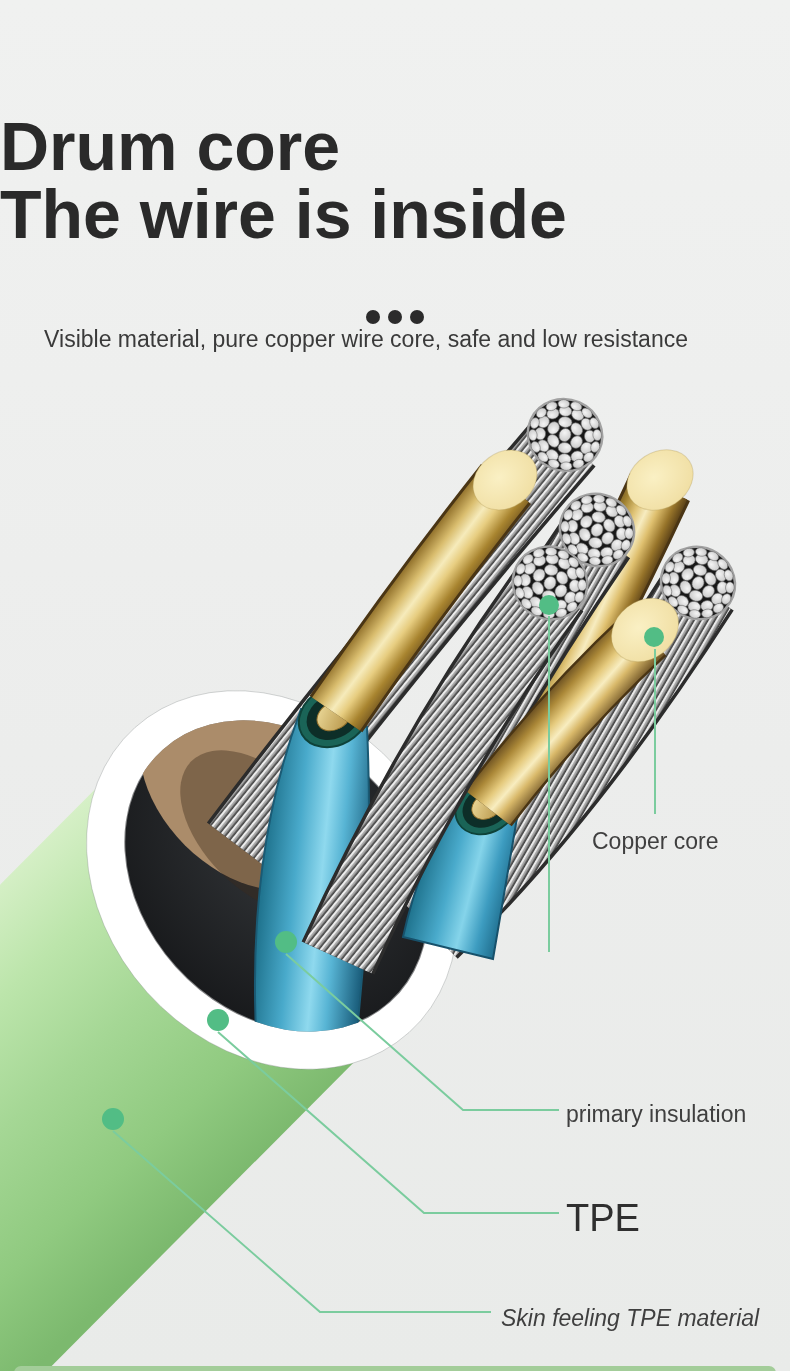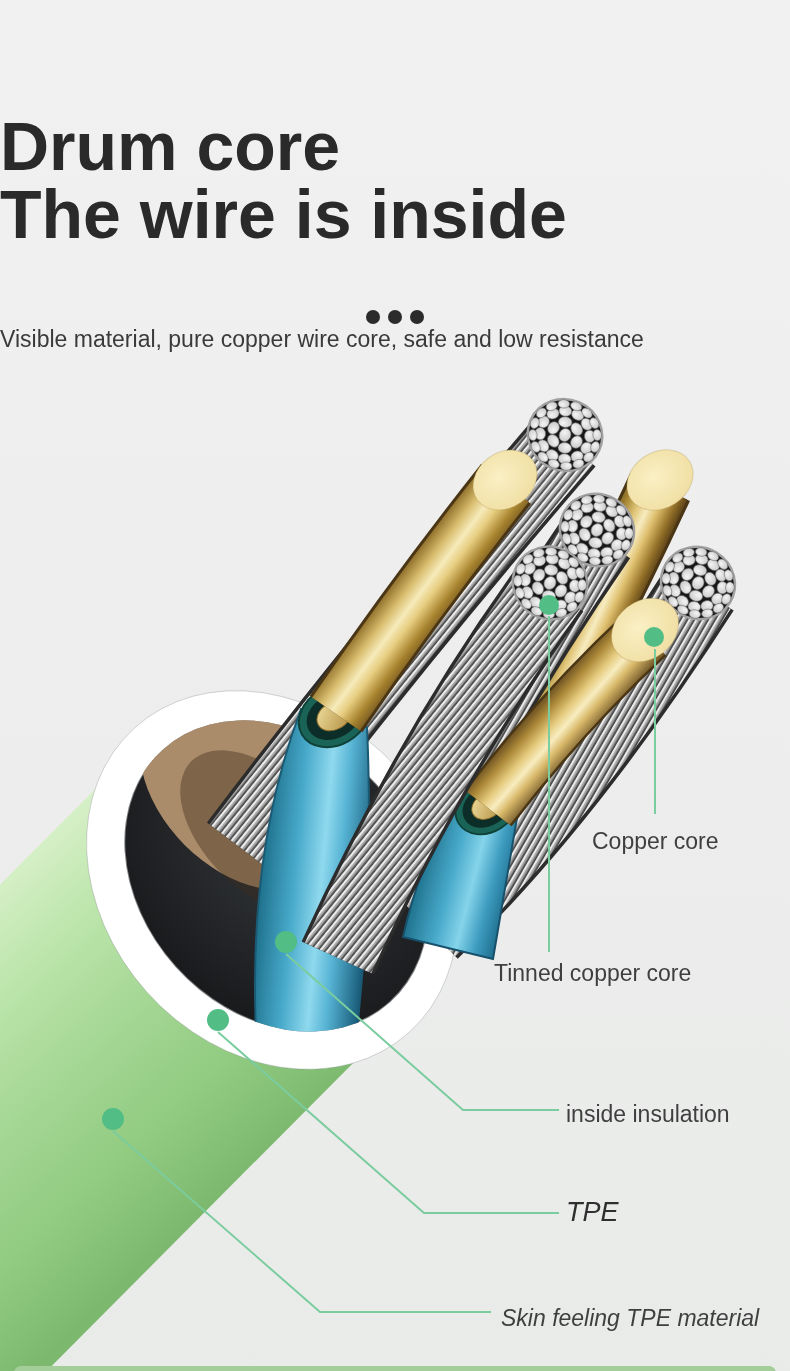--- a/index.html
+++ b/index.html
@@ -5,27 +5,27 @@
   html,body{margin:0;padding:0;}
   body{font-family:"Liberation Sans",sans-serif;}
   .stage{position:relative;width:790px;height:1371px;overflow:hidden;
          background:linear-gradient(180deg,#f0f1f0 0%,#ecedec 55%,#e9ebe9 100%);}
   .stage svg{position:absolute;left:0;top:0;}
   .title{position:absolute;top:112px;left:0;width:790px;text-align:left;
          font-size:68px;line-height:68px;font-weight:700;color:#2a2a2a;}
   .sep-dots{position:absolute;top:310px;left:0;width:790px;height:14px;
             display:flex;justify-content:center;gap:8px;}
   .sep-dots b{width:14px;height:14px;border-radius:50%;background:#2b2b2b;display:block;}
-  .tagline{position:absolute;top:326px;left:0;width:688px;text-align:left;
+  .tagline{position:absolute;top:326px;left:0;width:688px;text-align:right;
            font-size:23px;color:#3a3a3a;}
   .lbl{position:absolute;font-size:23px;color:#3f3f3f;white-space:nowrap;}
   .lbl-copper{left:592px;top:828px;}
   .lbl-tinned{left:494px;top:960px;}
   .lbl-primary{left:566px;top:1101px;}
-  .lbl-tpe{left:566px;top:1197px;font-size:27px;color:#2f2f2f;font-style:italic;}
+  .lbl-tpe{left:566px;top:1197px;font-size:38px;color:#2f2f2f;}
   .lbl-skin{left:501px;top:1305px;font-style:italic;}
 </style>
 </head>
 <body>
 
 <div class="stage">
 
   <svg width="790" height="1371" viewBox="0 0 790 1371">
     <defs>
       <linearGradient id="greenGrad" gradientUnits="userSpaceOnUse" x1="136" y1="736" x2="404" y2="1024">
@@ -248,18 +248,17 @@
 
   <div class="sep-dots">
     <b></b>
       <b></b>
       <b></b>
   </div>
 
   <div class="tagline">Visible material, pure copper wire core, safe and low resistance</div>
 
   <div class="lbl lbl-copper">Copper core</div>
-  <div class="lbl lbl-tinned">Tinned copper core</div>
-  <div class="lbl lbl-primary">inside insulation</div>
+  <div class="lbl lbl-primary">primary insulation</div>
   <div class="lbl lbl-tpe">TPE</div>
   <div class="lbl lbl-skin">Skin feeling TPE material</div>
 
 </div>
 
 </body></html>

